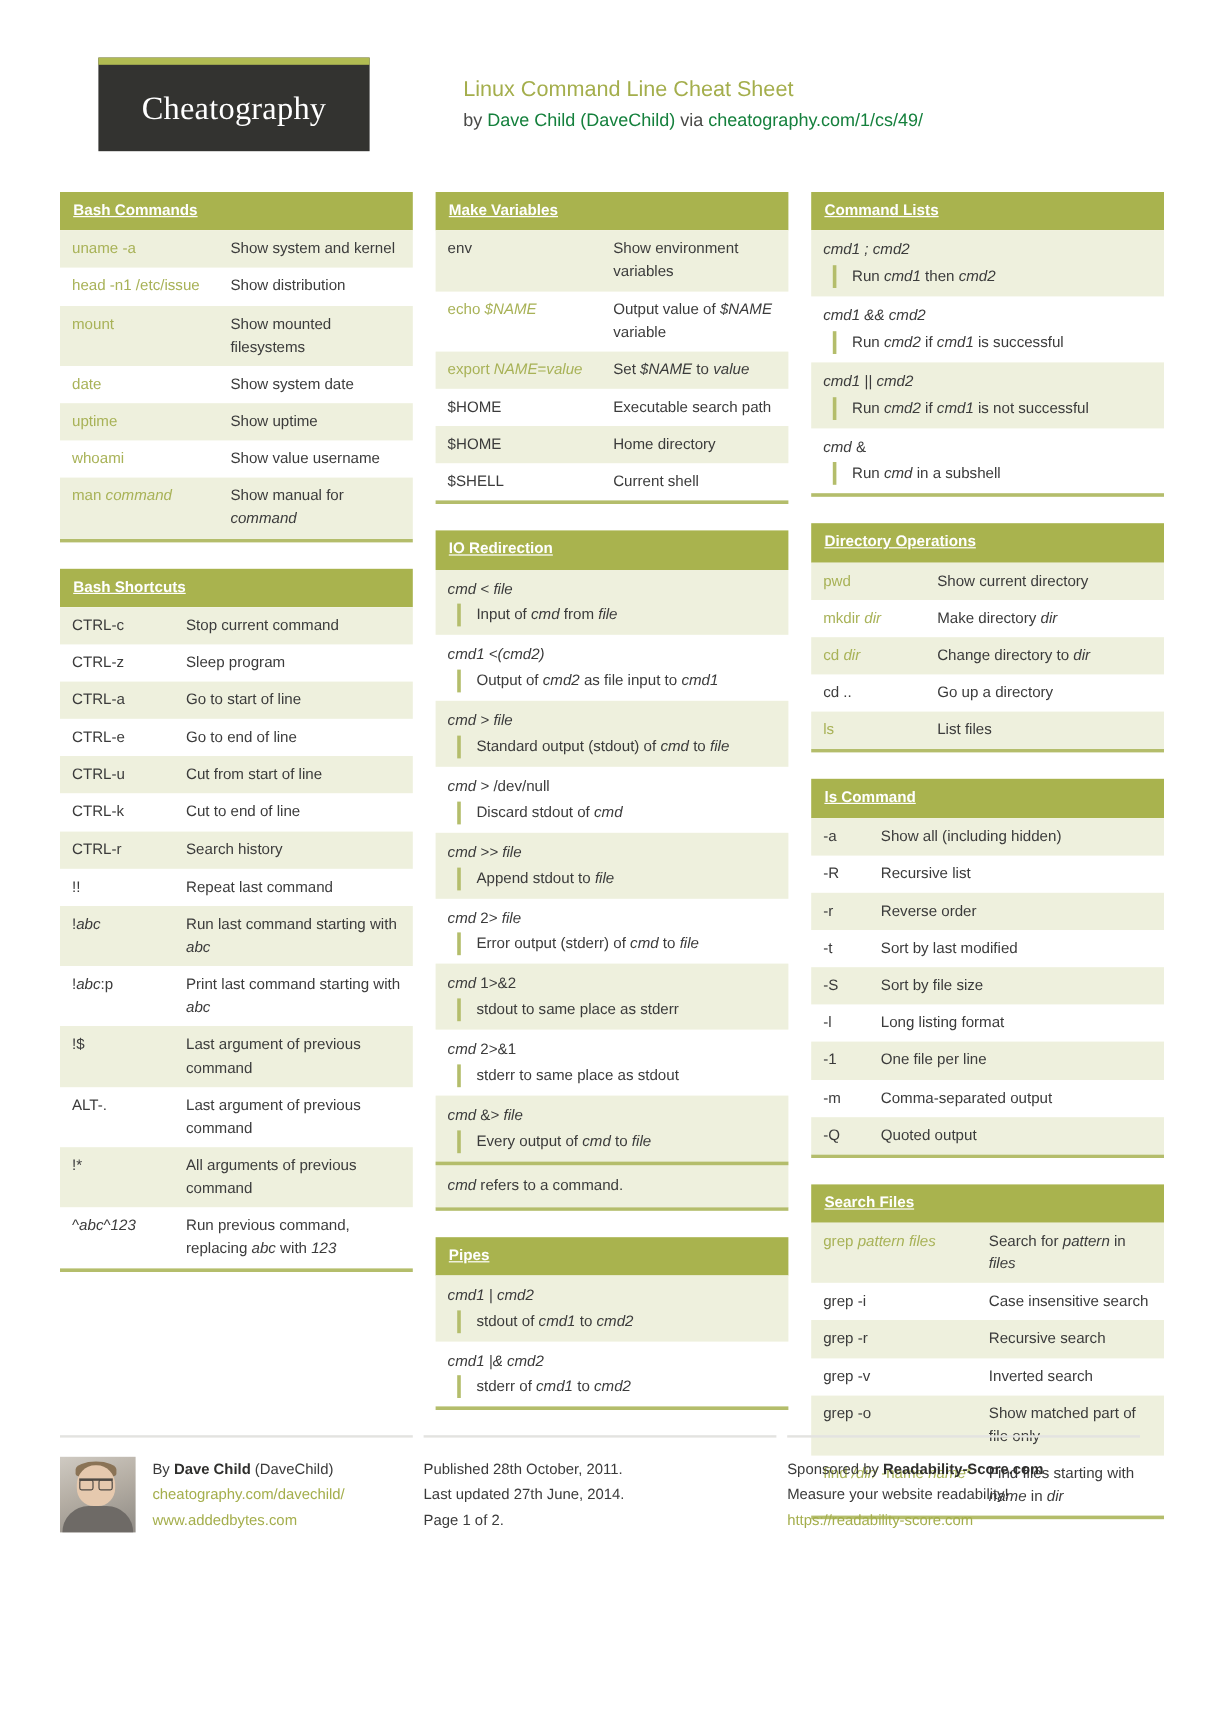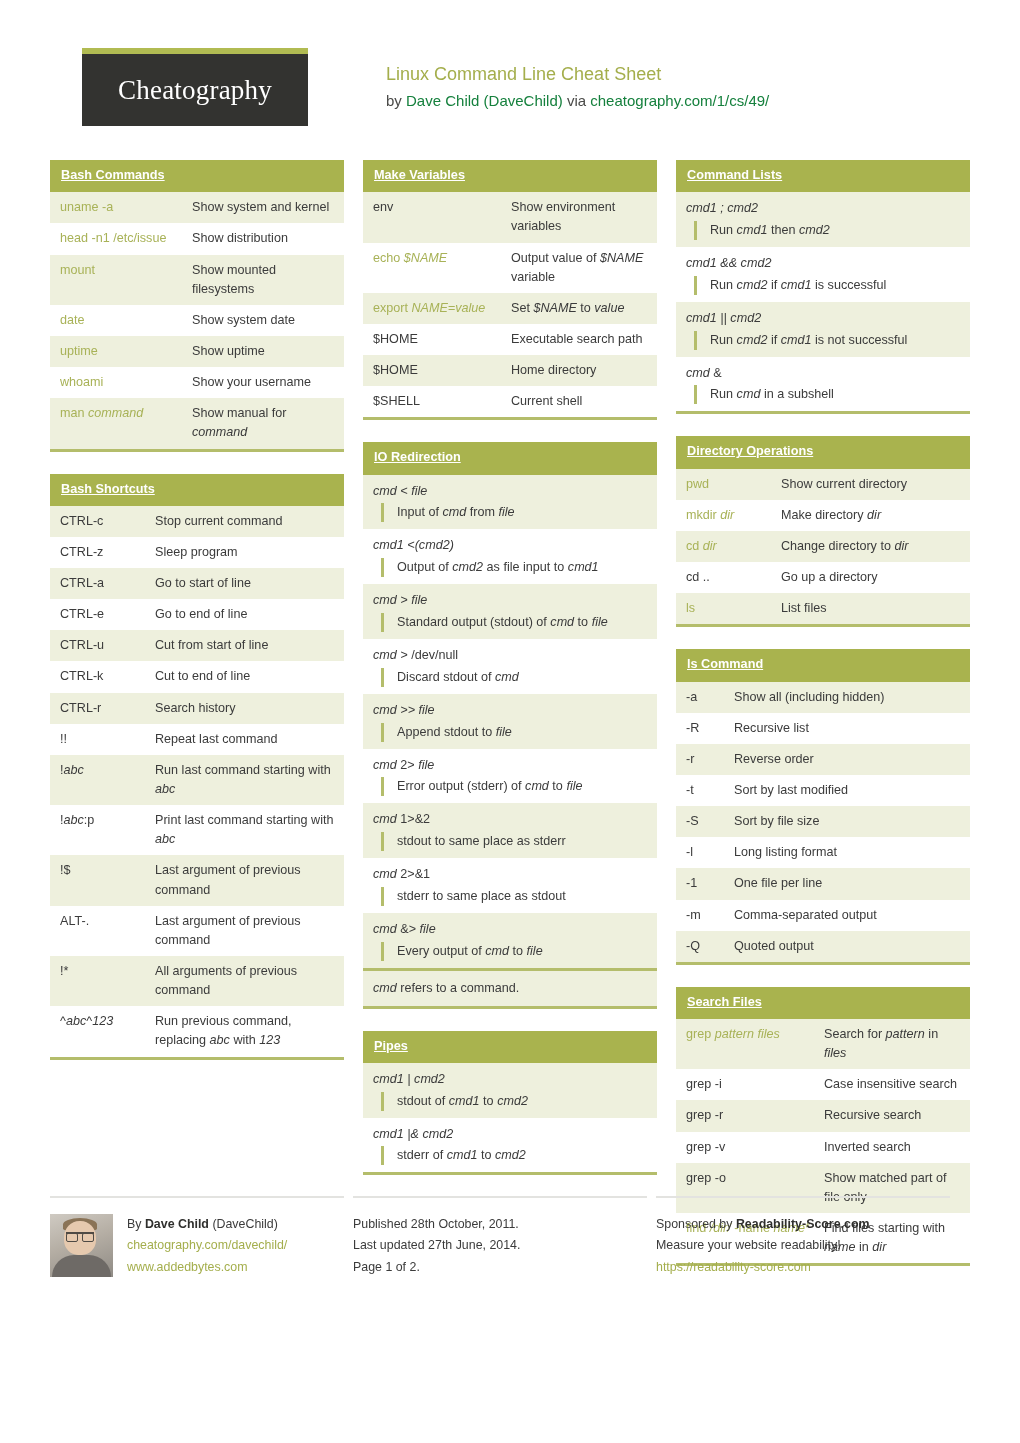--- a/index.html
+++ b/index.html
@@ -201,21 +201,21 @@
           <div class="row">
               <span class="k green">date</span>
               <span class="v">Show system date</span>
             </div>
           <div class="row alt">
               <span class="k green">uptime</span>
               <span class="v">Show uptime</span>
             </div>
           <div class="row">
               <span class="k green">whoami</span>
-              <span class="v">Show your username</span>
+              <span class="v">Show value username</span>
             </div>
           <div class="row alt">
               <span class="k green">man <em>command</em></span>
               <span class="v">Show manual for <em>command</em></span>
             </div>
         </div>
       </div>
 
       <div class="section col-kv2">
         <div class="sec-head">Bash Shortcuts</div>

